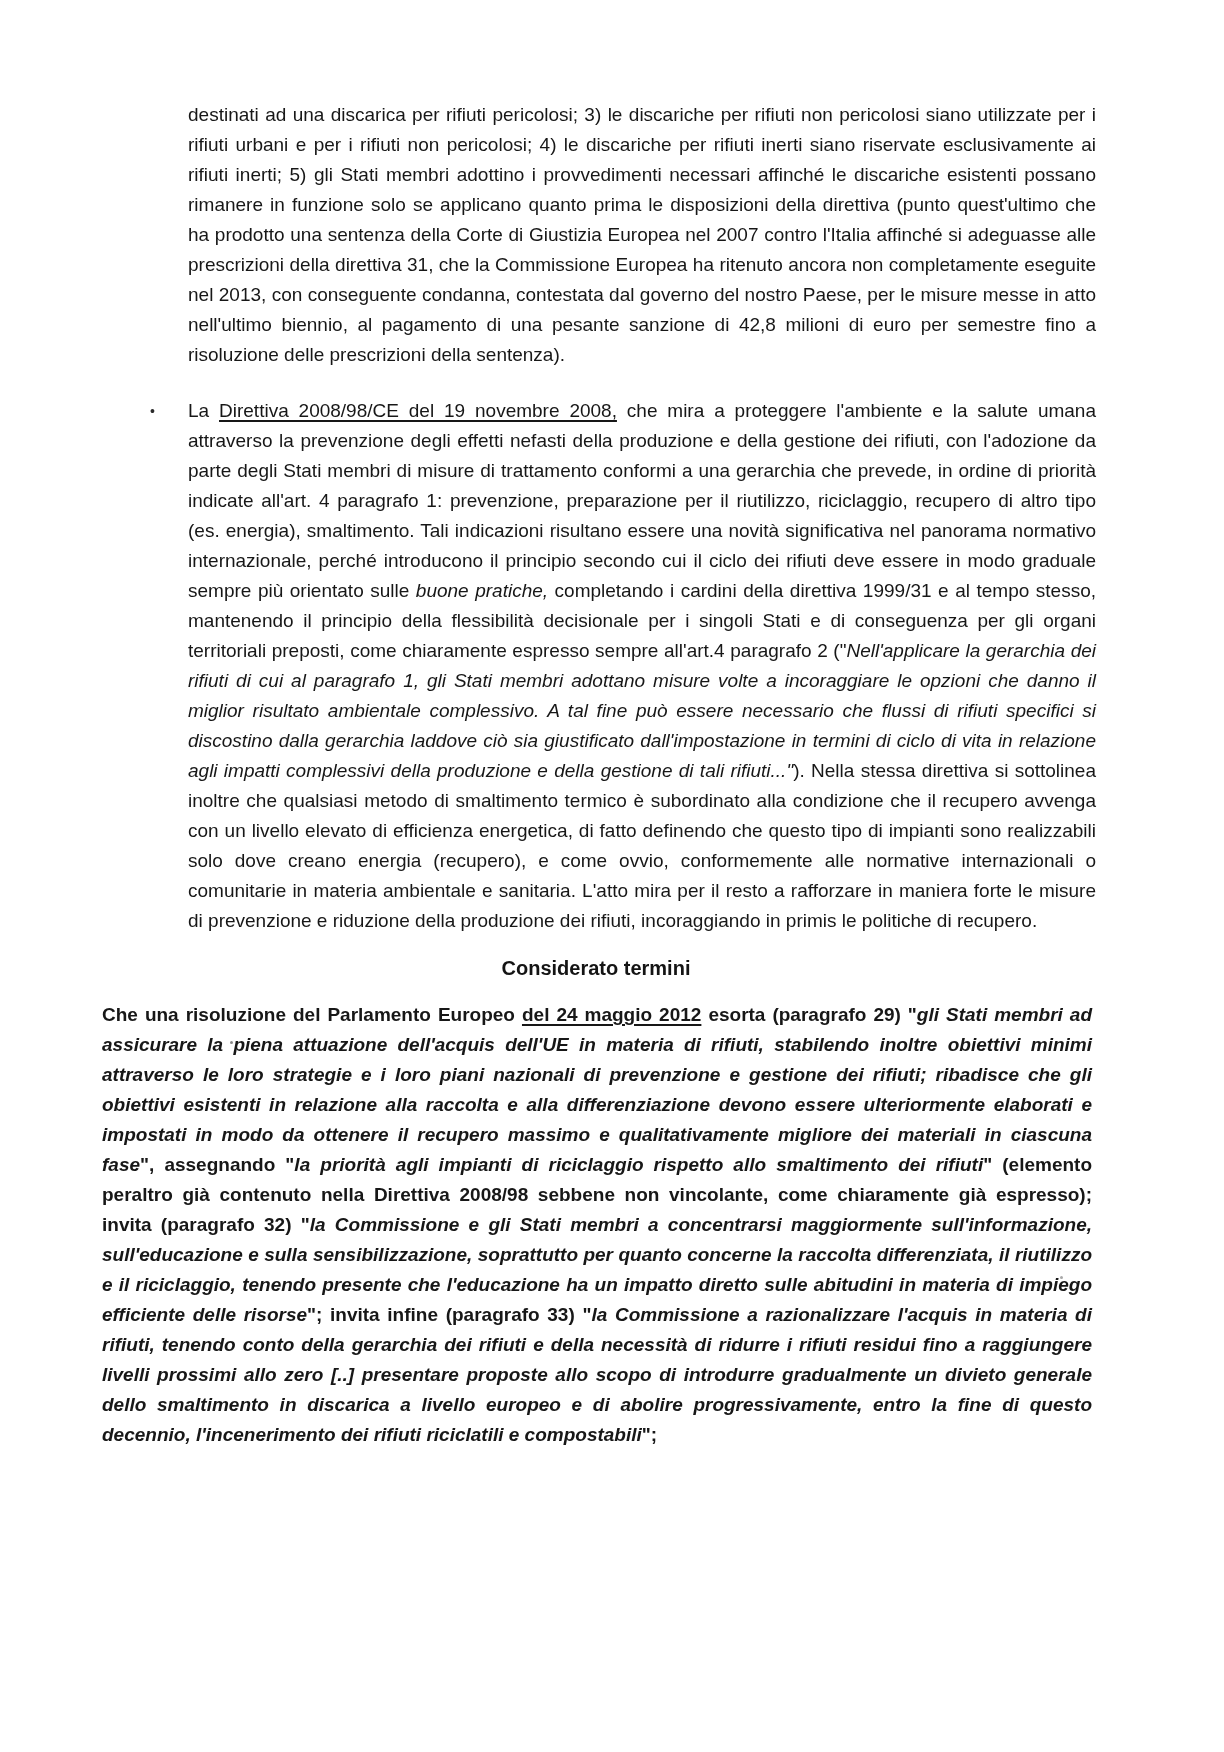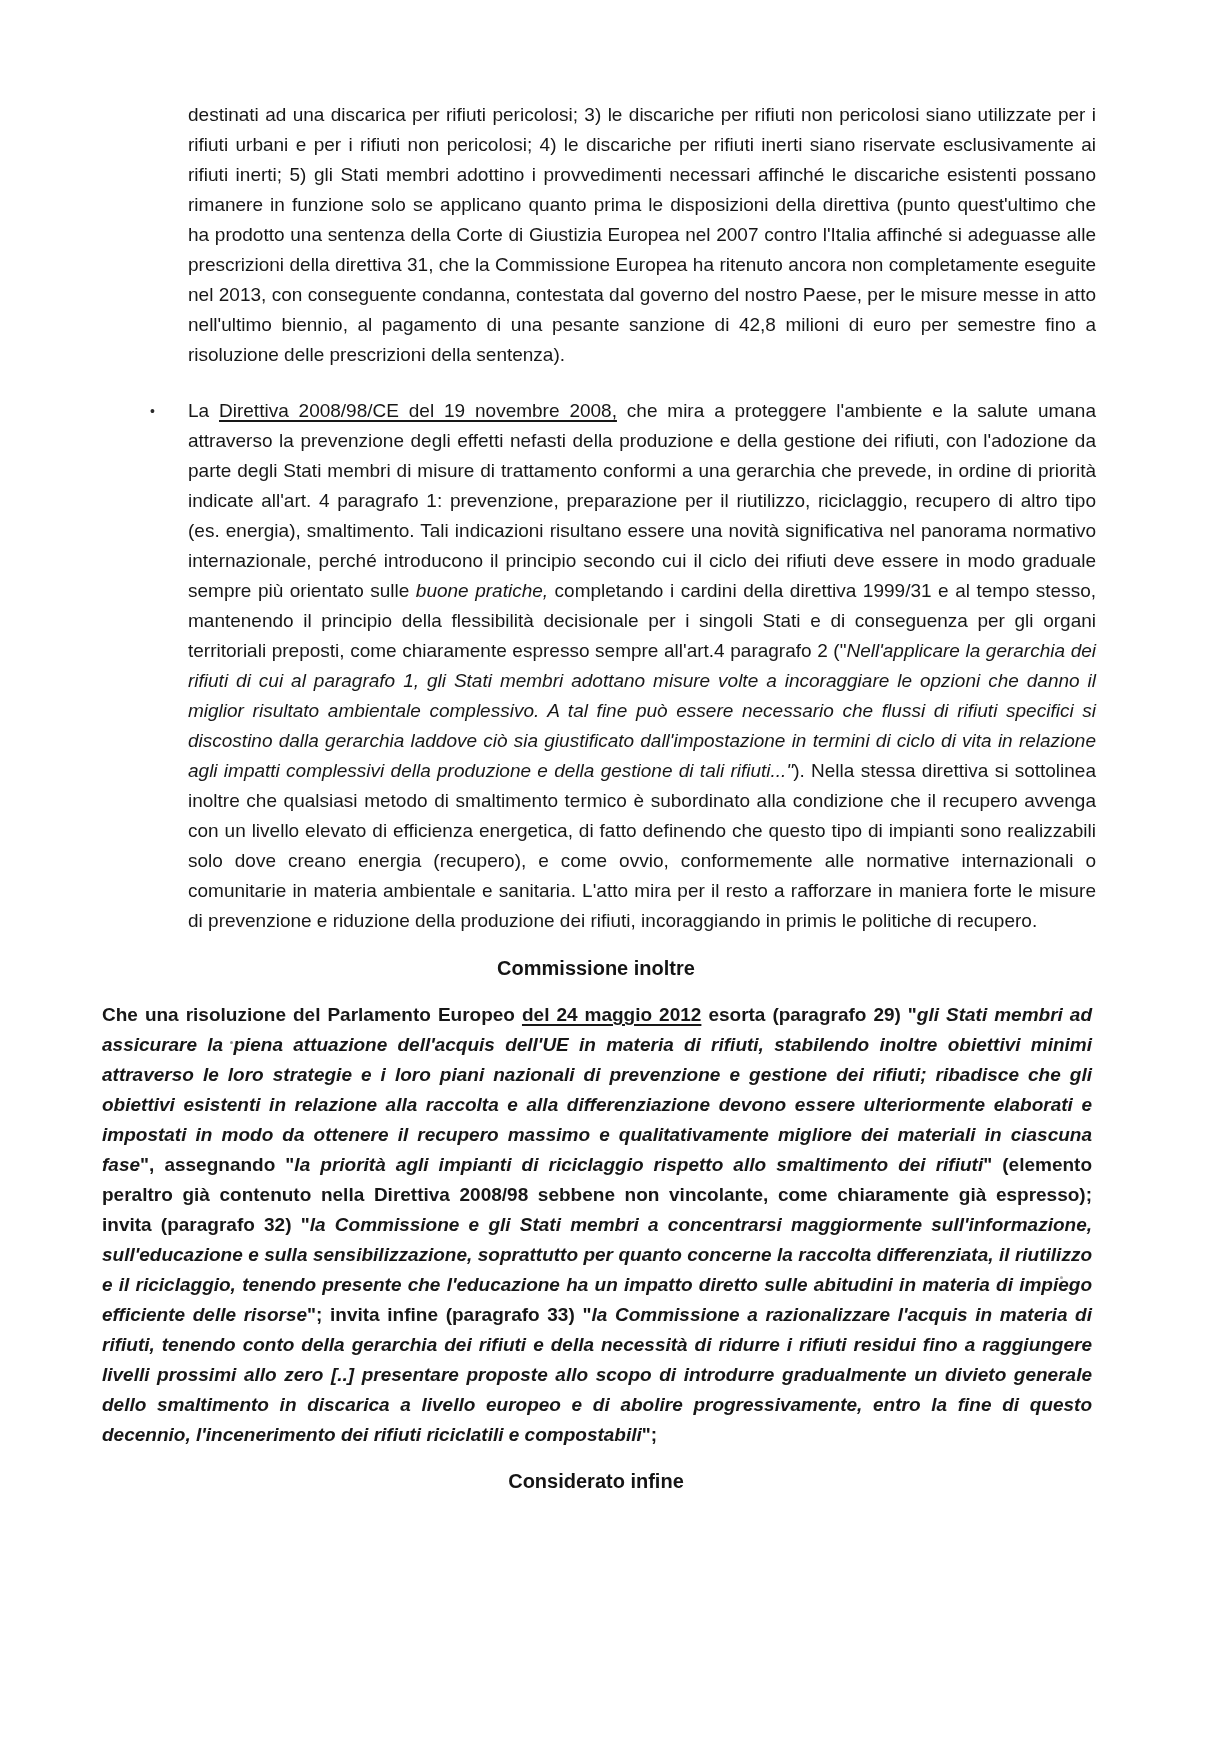--- a/index.html
+++ b/index.html
@@ -81,23 +81,22 @@
 <div class="page">
   <div class="content">
 
     <p class="para para-1"><span class="seg-normal">destinati ad una discarica per rifiuti pericolosi; 3) le discariche per rifiuti non pericolosi siano utilizzate per i rifiuti urbani e per i rifiuti non pericolosi; 4) le discariche per rifiuti inerti siano riservate esclusivamente ai rifiuti inerti; 5) gli Stati membri adottino i provvedimenti necessari affinché le discariche esistenti possano rimanere in funzione solo se applicano quanto prima le disposizioni della direttiva (punto quest'ultimo che ha prodotto una sentenza della Corte di Giustizia Europea nel 2007 contro l'Italia affinché si adeguasse alle prescrizioni della direttiva 31, che la Commissione Europea ha ritenuto ancora non completamente eseguite nel 2013, con conseguente condanna, contestata dal governo del nostro Paese, per le misure messe in atto nell'ultimo biennio, al pagamento di una pesante sanzione di 42,8 milioni di euro per semestre fino a risoluzione delle prescrizioni della sentenza).</span></p>
 
     <div class="bullet-row">
       <span class="bullet-marker">•</span>
       <p class="para bullet-text"><span class="seg-normal">La </span><span class="seg-underline">Direttiva 2008/98/CE del 19 novembre 2008,</span><span class="seg-normal"> che mira a proteggere l'ambiente e la salute umana attraverso la prevenzione degli effetti nefasti della produzione e della gestione dei rifiuti, con l'adozione da parte degli Stati membri di misure di trattamento conformi a una gerarchia che prevede, in ordine di priorità indicate all'art. 4 paragrafo 1: prevenzione, preparazione per il riutilizzo, riciclaggio, recupero di altro tipo (es. energia), smaltimento. Tali indicazioni risultano essere una novità significativa nel panorama normativo internazionale, perché introducono il principio secondo cui il ciclo dei rifiuti deve essere in modo graduale sempre più orientato sulle </span><span class="seg-italic">buone pratiche,</span><span class="seg-normal"> completando i cardini della direttiva 1999/31 e al tempo stesso, mantenendo il principio della flessibilità decisionale per i singoli Stati e di conseguenza per gli organi territoriali preposti, come chiaramente espresso sempre all'art.4 paragrafo 2 ("</span><span class="seg-italic">Nell'applicare la gerarchia dei rifiuti di cui al paragrafo 1, gli Stati membri adottano misure volte a incoraggiare le opzioni che danno il miglior risultato ambientale complessivo. A tal fine può essere necessario che flussi di rifiuti specifici si discostino dalla gerarchia laddove ciò sia giustificato dall'impostazione in termini di ciclo di vita in relazione agli impatti complessivi della produzione e della gestione di tali rifiuti..."</span><span class="seg-normal">). Nella stessa direttiva si sottolinea inoltre che qualsiasi metodo di smaltimento termico è subordinato alla condizione che il recupero avvenga con un livello elevato di efficienza energetica, di fatto definendo che questo tipo di impianti sono realizzabili solo dove creano energia (recupero), e come ovvio, conformemente alle normative internazionali o comunitarie in materia ambientale e sanitaria. L'atto mira per il resto a rafforzare in maniera forte le misure di prevenzione e riduzione della produzione dei rifiuti, incoraggiando in primis le politiche di recupero.</span></p>
     </div>
 
-    <h2 class="heading heading-inoltre">Commissione inoltre</h2>
+    <h2 class="heading heading-inoltre">Considerato termini</h2>
 
     <p class="para para-2"><span class="seg-normal">Che una risoluzione del Parlamento Europeo </span><span class="seg-underline">del 24 maggio 2012</span><span class="seg-normal"> esorta (paragrafo 29) "</span><span class="seg-italic">gli Stati membri ad assicurare la piena attuazione dell'acquis dell'UE in materia di rifiuti, stabilendo inoltre obiettivi minimi attraverso le loro strategie e i loro piani nazionali di prevenzione e gestione dei rifiuti; ribadisce che gli obiettivi esistenti in relazione alla raccolta e alla differenziazione devono essere ulteriormente elaborati e impostati in modo da ottenere il recupero massimo e qualitativamente migliore dei materiali in ciascuna fase</span><span class="seg-normal">", assegnando "</span><span class="seg-italic">la priorità agli impianti di riciclaggio rispetto allo smaltimento dei rifiuti</span><span class="seg-normal">" (elemento peraltro già contenuto nella Direttiva 2008/98 sebbene non vincolante, come chiaramente già espresso); invita (paragrafo 32) "</span><span class="seg-italic">la Commissione e gli Stati membri a concentrarsi maggiormente sull'informazione, sull'educazione e sulla sensibilizzazione, soprattutto per quanto concerne la raccolta differenziata, il riutilizzo e il riciclaggio, tenendo presente che l'educazione ha un impatto diretto sulle abitudini in materia di impiego efficiente delle risorse</span><span class="seg-normal">"; invita infine (paragrafo 33) "</span><span class="seg-italic">la Commissione a razionalizzare l'acquis in materia di rifiuti, tenendo conto della gerarchia dei rifiuti e della necessità di ridurre i rifiuti residui fino a raggiungere livelli prossimi allo zero [..] presentare proposte allo scopo di introdurre gradualmente un divieto generale dello smaltimento in discarica a livello europeo e di abolire progressivamente, entro la fine di questo decennio, l'incenerimento dei rifiuti riciclatili e compostabili</span><span class="seg-normal">";</span></p>
 
-    <h2 class="heading heading-infine">Considerato infine</h2>
 
   </div>
 
   <span class="artifact artifact-1"></span>
   <span class="artifact artifact-2"></span>
 </div>
 
 </body></html>

